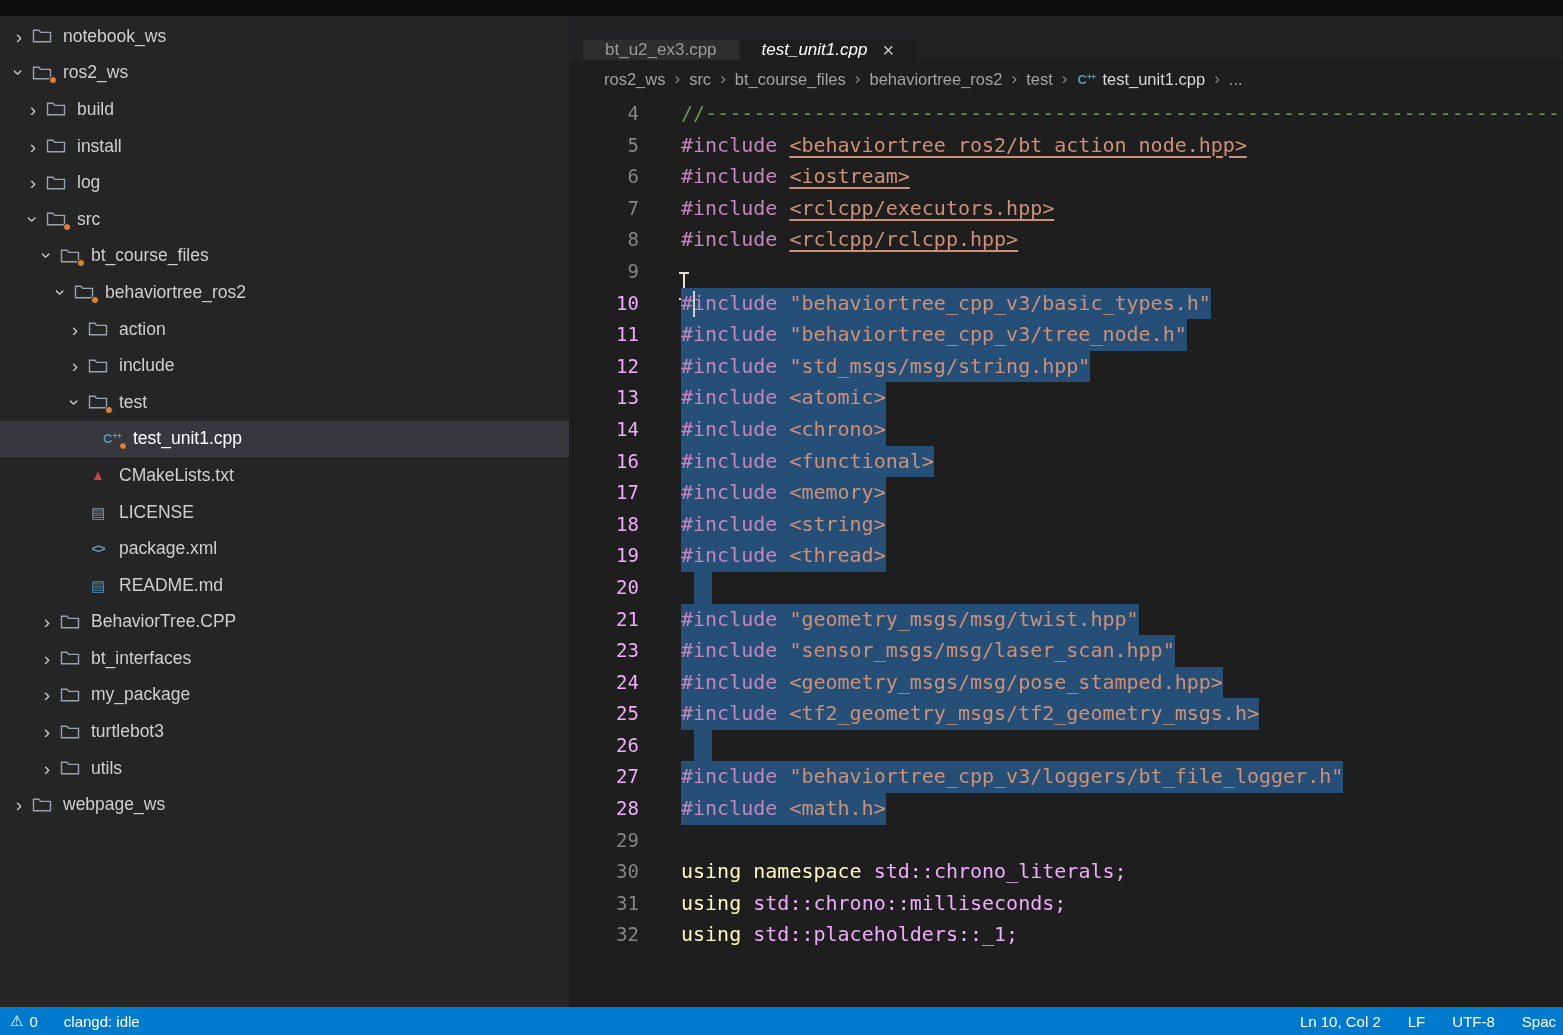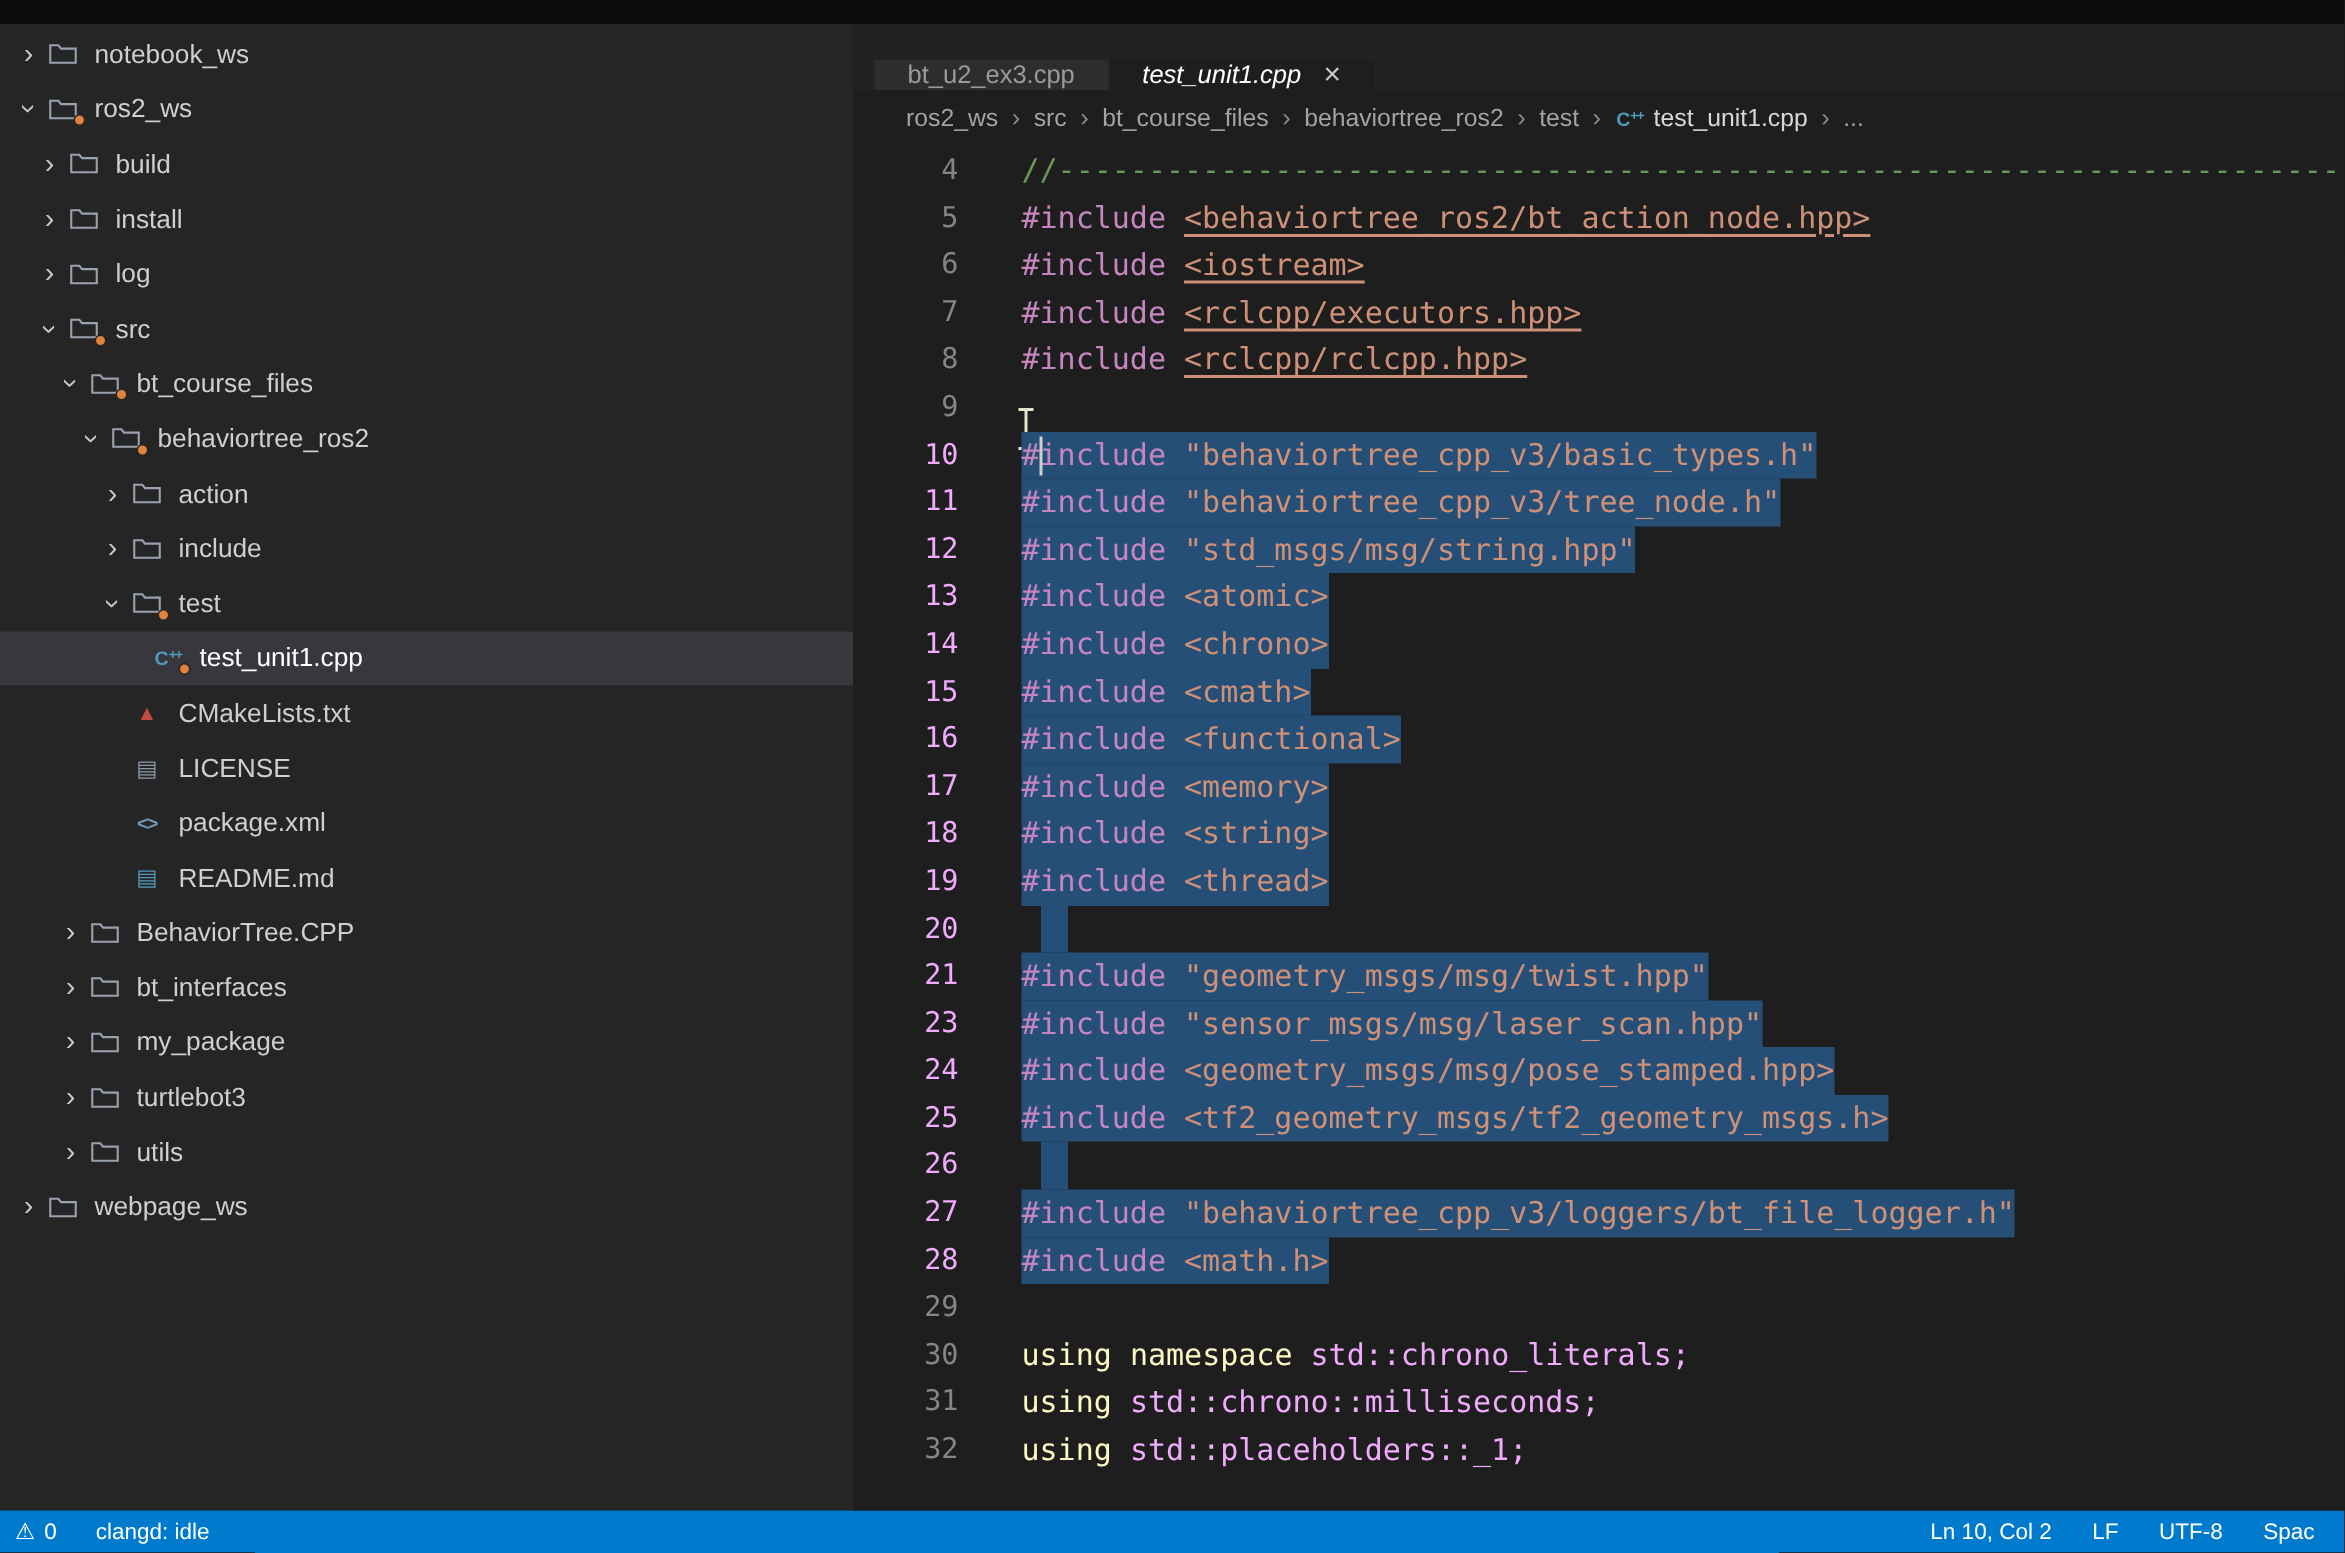--- a/index.html
+++ b/index.html
@@ -70,21 +70,21 @@
   .caret{position:absolute;top:3px;height:26px;width:2px;background:#cfcfcf}
 
   .ibeam{position:absolute;left:114px;top:174px;width:2px;height:28px;background:#e6e3cf}
   .ibeam::before,.ibeam::after{content:"";position:absolute;left:-4px;width:10px;height:2px;background:#e6e3cf}
   .ibeam::before{top:0}.ibeam::after{bottom:0}
 
   
   .statusbar{height:28px;flex:0 0 28px;background:#007acc;display:flex;justify-content:space-between;
     align-items:center;color:#fff;font-size:15px}
   .sb-left{display:flex;gap:26px;padding-left:10px;align-items:center}
-  .sb-right{display:flex;gap:27px;padding-right:20px;align-items:center}
+  .sb-right{display:flex;gap:27px;padding-right:7px;align-items:center}
   .sb-item{display:flex;align-items:center;gap:6px;cursor:pointer;white-space:nowrap}
   .warnicon{font-size:15px}
 </style>
 </head>
 <body>
 
 <div class="topstrip"></div>
 
 <div class="main">
 
@@ -335,21 +335,20 @@
         <div class="cl"><span class="ln">5</span><span class="lc"><span class="ltext"><span class="tok-dir">#include </span><span class="tok-strU">&lt;behaviortree_ros2/bt_action_node.hpp&gt;</span></span></span></div>
         <div class="cl"><span class="ln">6</span><span class="lc"><span class="ltext"><span class="tok-dir">#include </span><span class="tok-strU">&lt;iostream&gt;</span></span></span></div>
         <div class="cl"><span class="ln">7</span><span class="lc"><span class="ltext"><span class="tok-dir">#include </span><span class="tok-strU">&lt;rclcpp/executors.hpp&gt;</span></span></span></div>
         <div class="cl"><span class="ln">8</span><span class="lc"><span class="ltext"><span class="tok-dir">#include </span><span class="tok-strU">&lt;rclcpp/rclcpp.hpp&gt;</span></span></span></div>
         <div class="cl"><span class="ln">9</span><span class="lc"></span></div>
         <div class="cl"><span class="ln ln-hi">10</span><span class="lc"><span class="ltext sel"><span class="tok-dir">#include </span><span class="tok-str">"behaviortree_cpp_v3/basic_types.h"</span></span><span class="caret" style="left: 12.05px;"></span></span></div>
         <div class="cl"><span class="ln ln-hi">11</span><span class="lc"><span class="ltext sel"><span class="tok-dir">#include </span><span class="tok-str">"behaviortree_cpp_v3/tree_node.h"</span></span></span></div>
         <div class="cl"><span class="ln ln-hi">12</span><span class="lc"><span class="ltext sel"><span class="tok-dir">#include </span><span class="tok-str">"std_msgs/msg/string.hpp"</span></span></span></div>
         <div class="cl"><span class="ln ln-hi">13</span><span class="lc"><span class="ltext sel"><span class="tok-dir">#include </span><span class="tok-str">&lt;atomic&gt;</span></span></span></div>
         <div class="cl"><span class="ln ln-hi">14</span><span class="lc"><span class="ltext sel"><span class="tok-dir">#include </span><span class="tok-str">&lt;chrono&gt;</span></span></span></div>
-        <div class="cl"><span class="ln ln-hi">15</span><span class="lc"><span class="ltext sel"><span class="tok-dir">#include </span><span class="tok-str">&lt;cmath&gt;</span></span></span></div>
         <div class="cl"><span class="ln ln-hi">16</span><span class="lc"><span class="ltext sel"><span class="tok-dir">#include </span><span class="tok-str">&lt;functional&gt;</span></span></span></div>
         <div class="cl"><span class="ln ln-hi">17</span><span class="lc"><span class="ltext sel"><span class="tok-dir">#include </span><span class="tok-str">&lt;memory&gt;</span></span></span></div>
         <div class="cl"><span class="ln ln-hi">18</span><span class="lc"><span class="ltext sel"><span class="tok-dir">#include </span><span class="tok-str">&lt;string&gt;</span></span></span></div>
         <div class="cl"><span class="ln ln-hi">19</span><span class="lc"><span class="ltext sel"><span class="tok-dir">#include </span><span class="tok-str">&lt;thread&gt;</span></span></span></div>
         <div class="cl"><span class="ln ln-hi">20</span><span class="lc"><span class="selblank"></span></span></div>
         <div class="cl"><span class="ln ln-hi">21</span><span class="lc"><span class="ltext sel"><span class="tok-dir">#include </span><span class="tok-str">"geometry_msgs/msg/twist.hpp"</span></span></span></div>
         <div class="cl"><span class="ln ln-hi">23</span><span class="lc"><span class="ltext sel"><span class="tok-dir">#include </span><span class="tok-str">"sensor_msgs/msg/laser_scan.hpp"</span></span></span></div>
         <div class="cl"><span class="ln ln-hi">24</span><span class="lc"><span class="ltext sel"><span class="tok-dir">#include </span><span class="tok-str">&lt;geometry_msgs/msg/pose_stamped.hpp&gt;</span></span></span></div>
         <div class="cl"><span class="ln ln-hi">25</span><span class="lc"><span class="ltext sel"><span class="tok-dir">#include </span><span class="tok-str">&lt;tf2_geometry_msgs/tf2_geometry_msgs.h&gt;</span></span></span></div>
         <div class="cl"><span class="ln ln-hi">26</span><span class="lc"><span class="selblank"></span></span></div>

